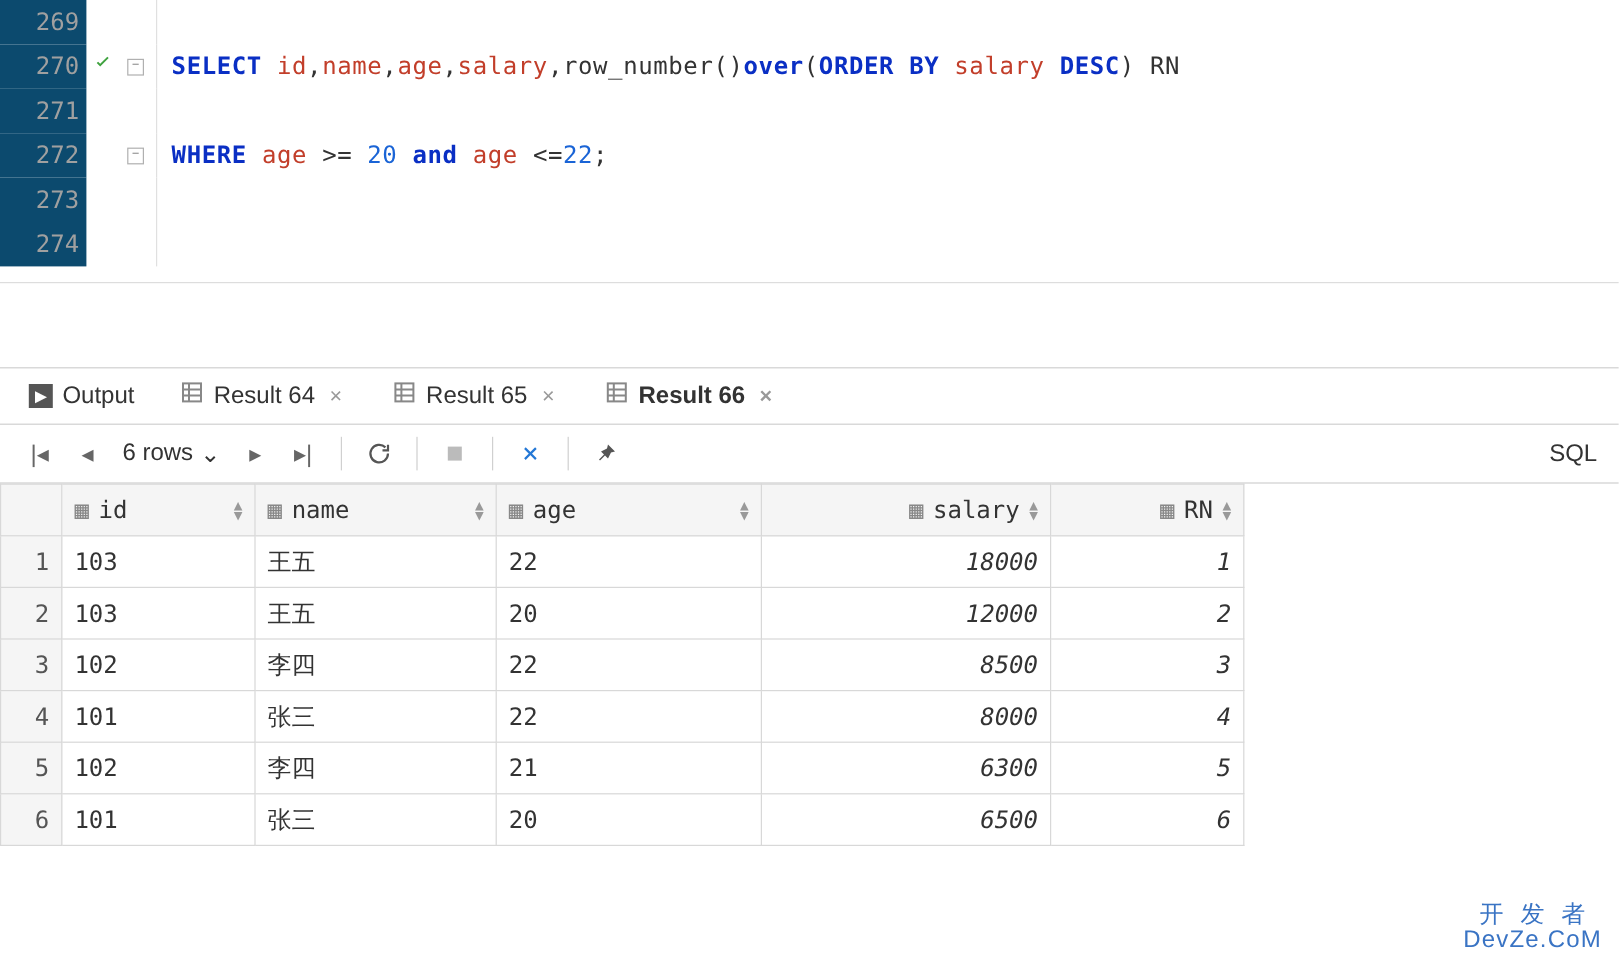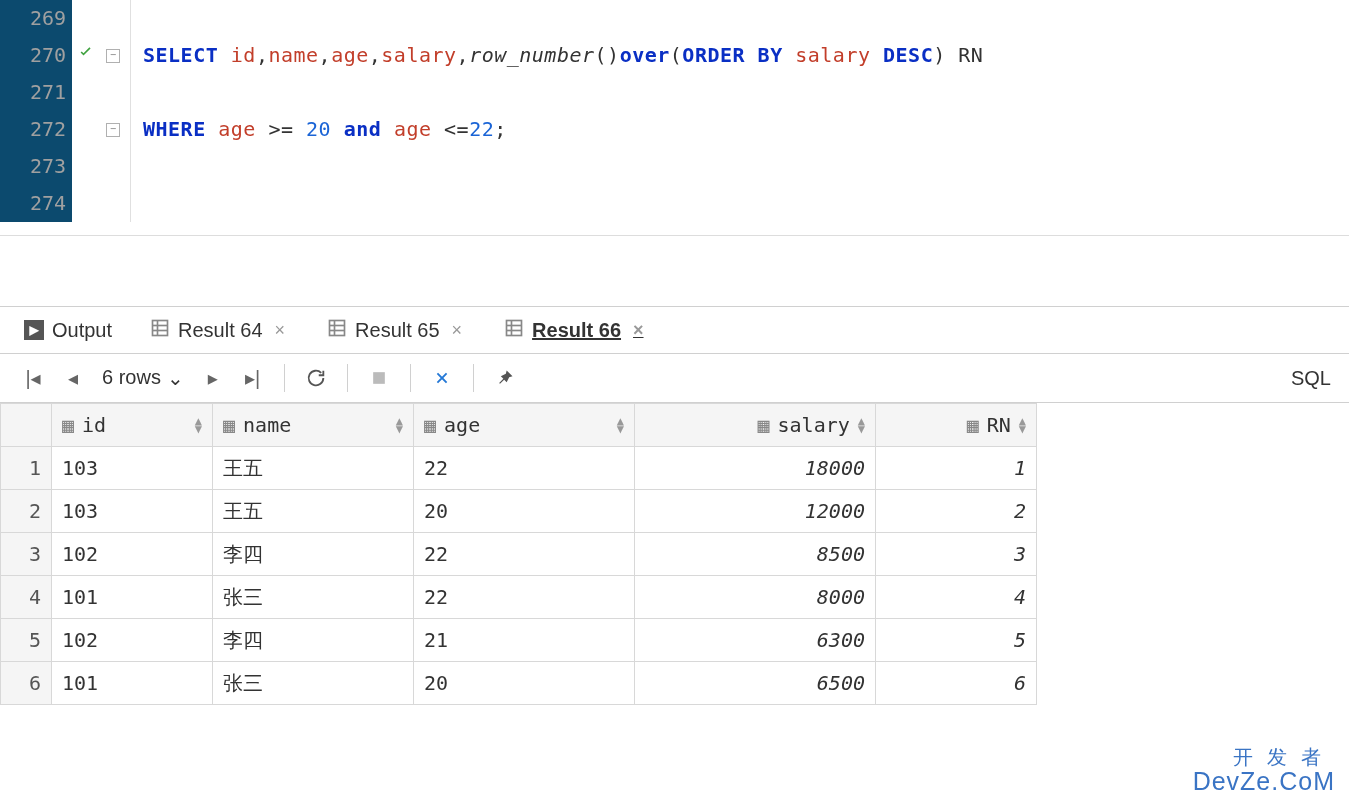--- a/index.html
+++ b/index.html
@@ -57,21 +57,21 @@
     color: #888;
   }
   .code-content {
     padding-left: 12px;
     white-space: pre;
     font-family: "Consolas", monospace;
     letter-spacing: 0.5px;
   }
   .kw { color: #0a2fc4; font-weight: bold; }
   .col { color: #c23e2a; }
-  .fn  { font-style: italic; color: #333; }
+  .fn  { color: #333; }
   .num { color: #1a64d6; }
   .op  { color: #333; }
   .id  { color: #333; }
   .check-icon svg { width: 20px; height: 20px; }
   .splitter {
     height: 70px;
     background: #fff;
     border-top: 1px solid #ddd;
   }
   .results-pane {
@@ -91,21 +91,20 @@
     display: flex;
     align-items: center;
     gap: 8px;
     height: 100%;
     padding: 0 4px;
     color: #333;
     cursor: pointer;
   }
   .tab.active {
     font-weight: bold;
-    text-decoration: underline;
   }
   .tab-close {
     color: #999;
     font-size: 18px;
     padding: 0 4px;
   }
   .tab-icon svg { width: 20px; height: 20px; }
   .output-icon {
     width:20px;height:20px;display:inline-flex;align-items:center;justify-content:center;
     background:#555;color:#fff;font-size:12px;font-weight:bold;
@@ -191,21 +190,21 @@
   .watermark {
     position: fixed;
     right: 14px;
     bottom: 8px;
     text-align: right;
     font-family: "Segoe UI", Arial, sans-serif;
     color: #3a74c4;
     line-height: 1.05;
   }
   .watermark .l1 { font-size: 20px; letter-spacing: 14px; text-align: right; }
-  .watermark .l2 { font-size: 25px; letter-spacing: 1px; }
+  .watermark .l2 { font-size: 20px; letter-spacing: 1px; }
 </style>
 </head>
 <body>
 
 <div class="editor-area">
 
   <div class="code-line">
     <div class="gutter">269</div>
     <div class="status-gutter"></div>
     <div class="fold-gutter"></div>

